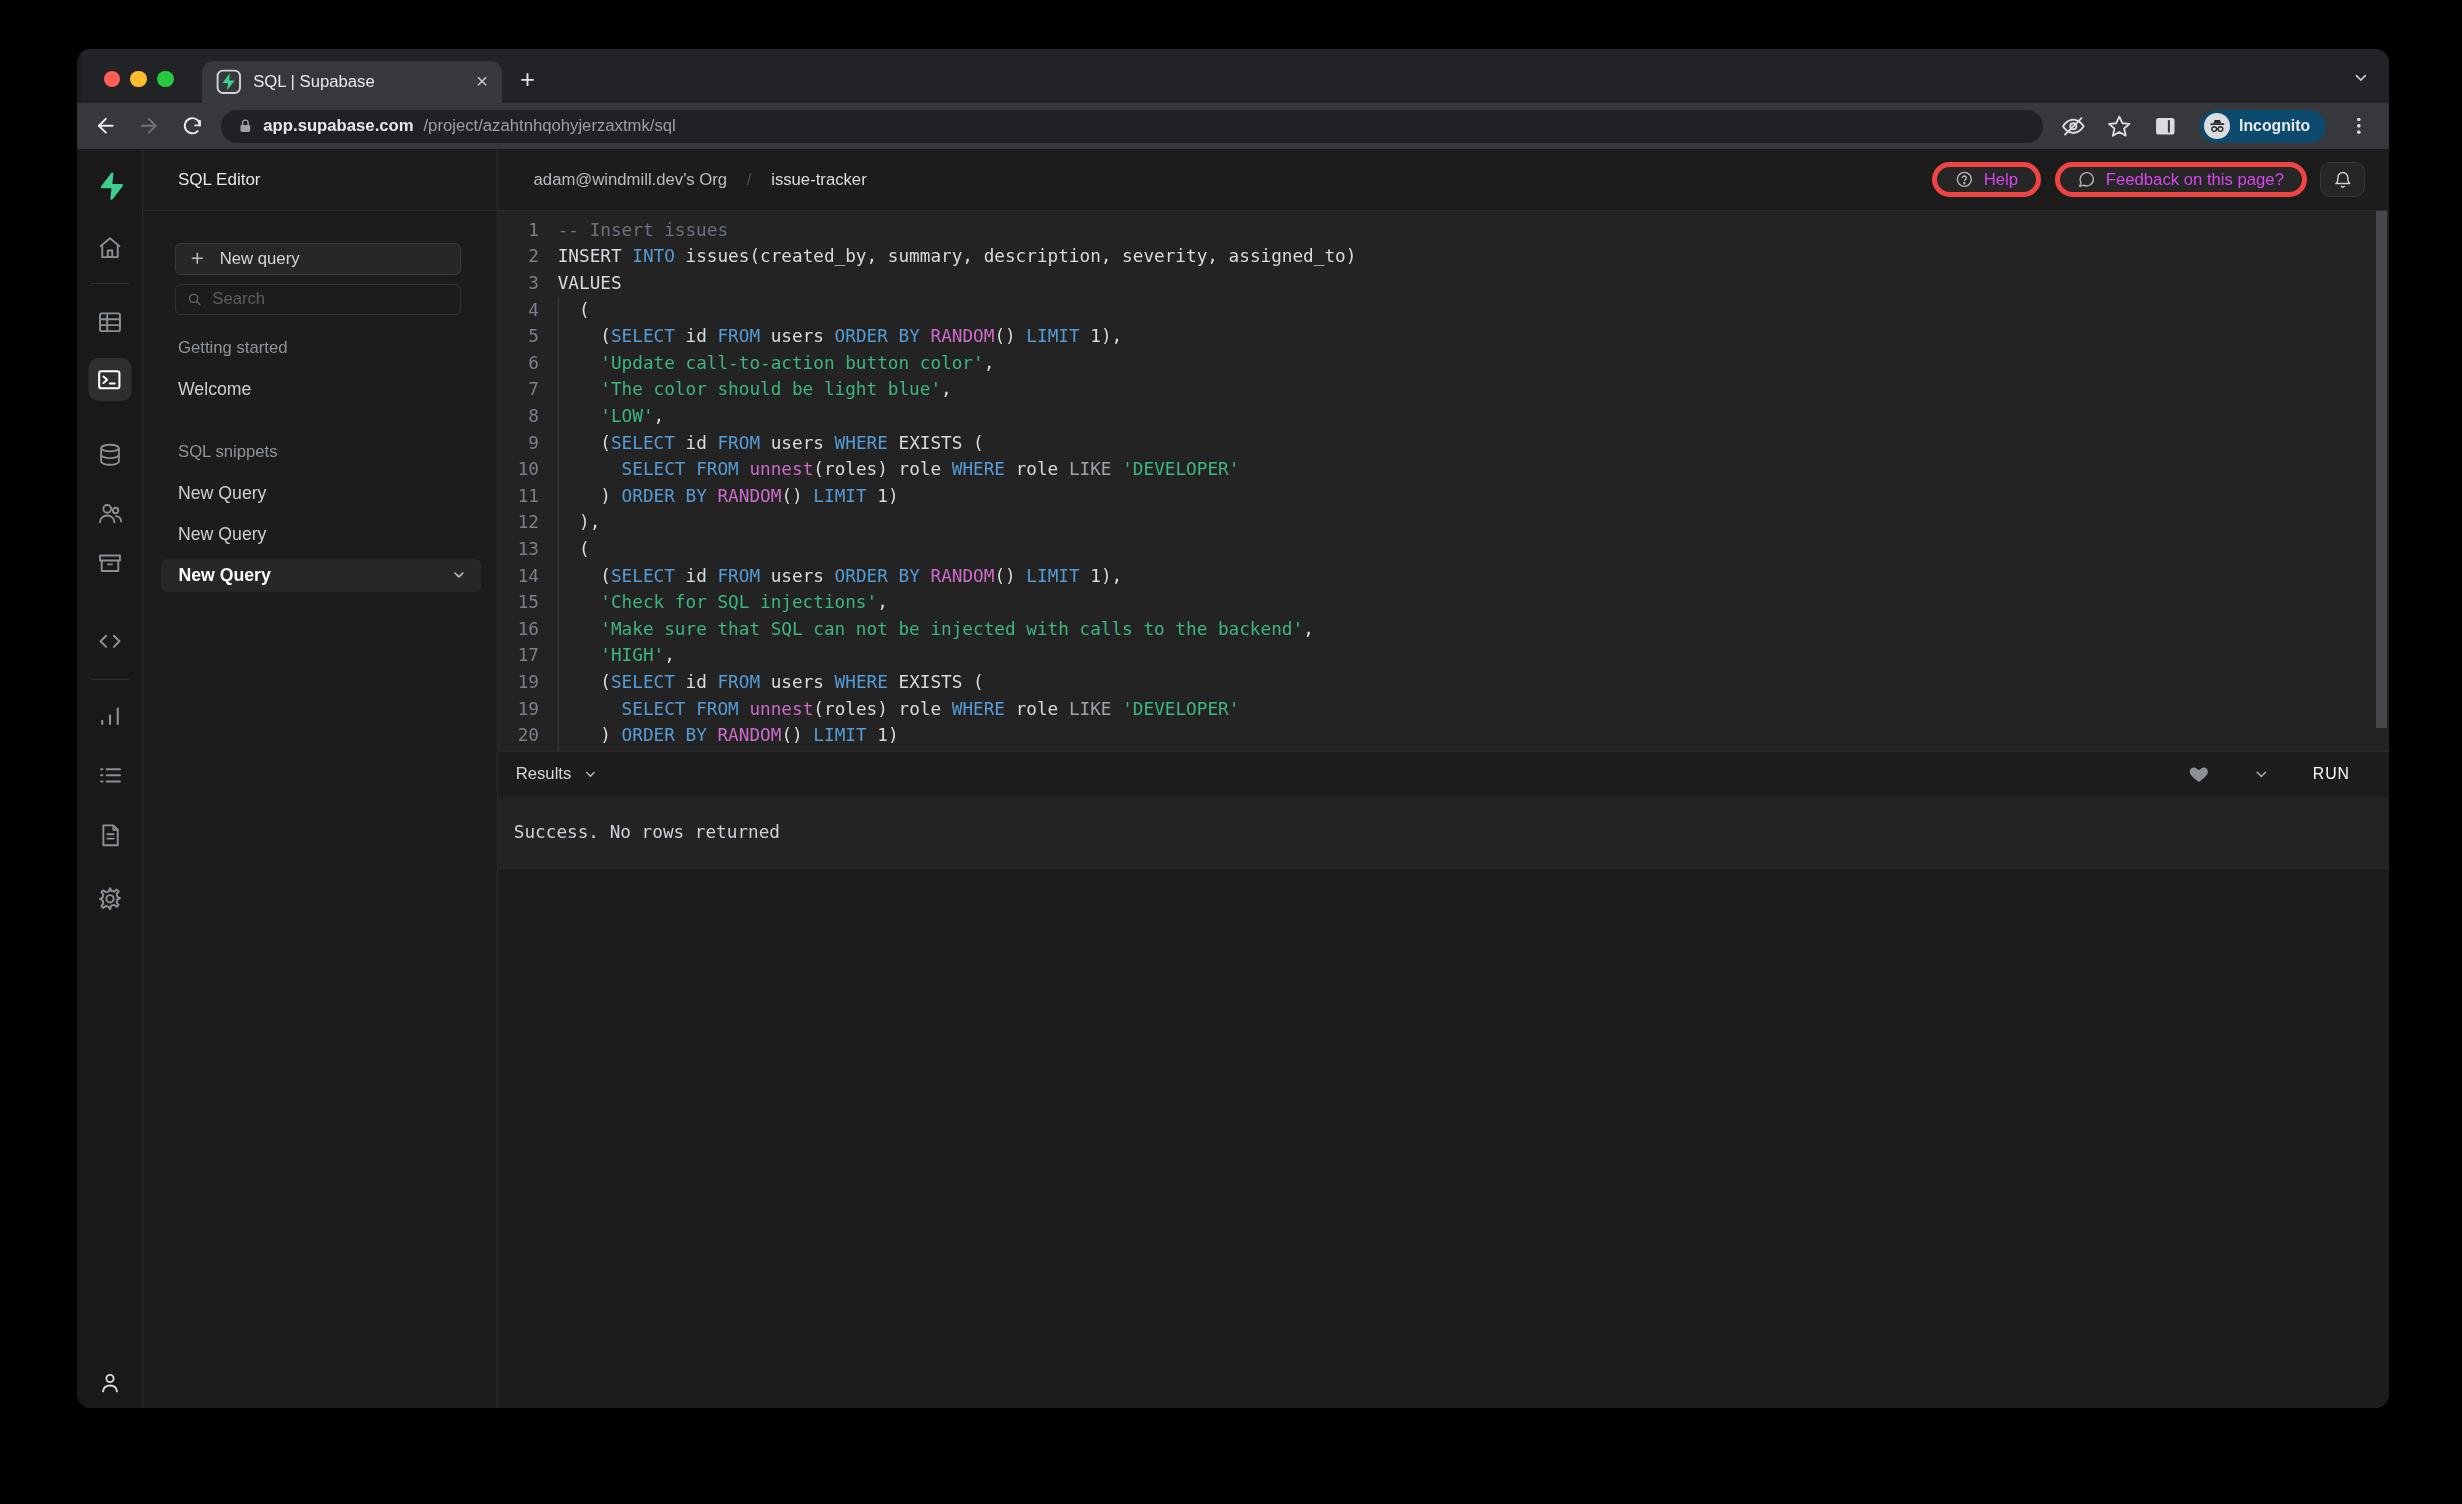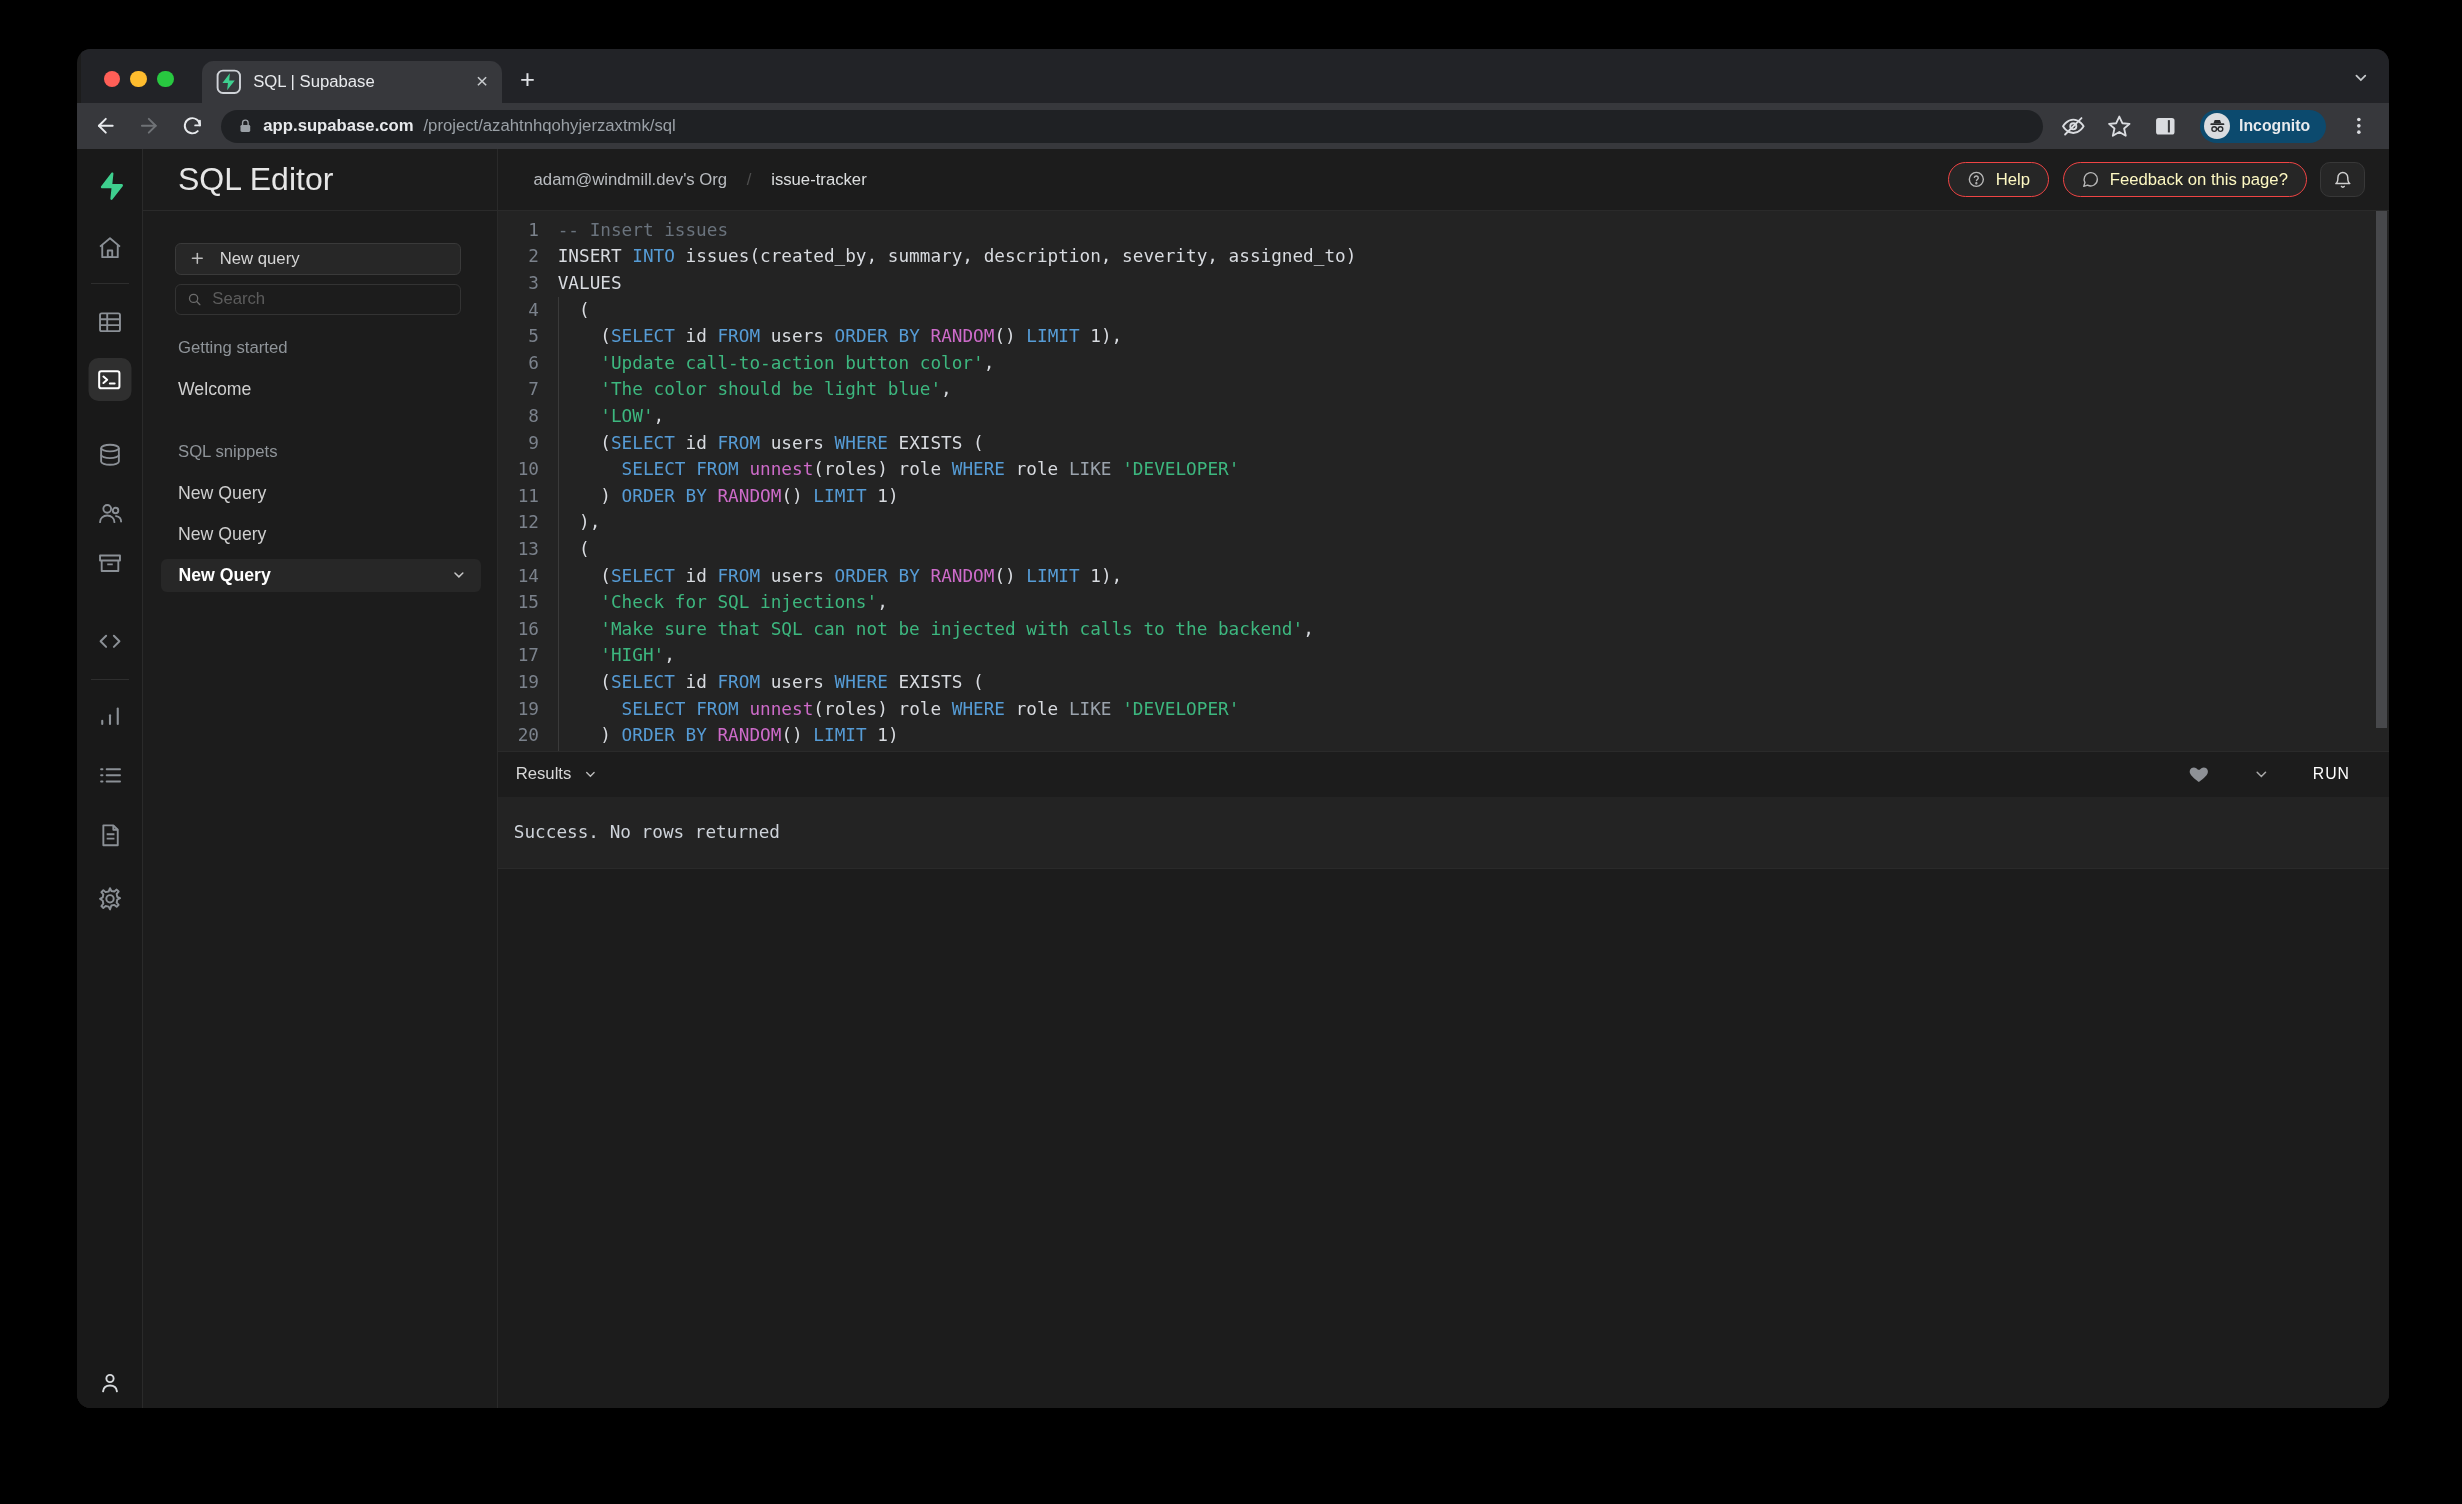--- a/index.html
+++ b/index.html
@@ -35,21 +35,21 @@
   
   .app { position:absolute; left:0; top:100px; width:100%; height:1259px; display:flex; background:var(--app-bg,#1c1c1c); }
 
   .rail { width:66px; background:var(--rail-bg,#191919); border-right:1px solid var(--panel-border,#2a2a2a); position:relative; flex:none; }
   .rail-item { position:absolute; left:50%; transform:translateX(-50%); color:#8b9096; }
   .rail-div { position:absolute; left:13.8px; width:38px; height:1px; background:#2e2e2e; }
   .rail-active { width:43px; height:43px; background:#2f2f2f; border-radius:9.9px; display:flex; align-items:center; justify-content:center; color:#fff; }
 
   .sidebar { width:355px; background:var(--app-bg,#1c1c1c); border-right:1px solid var(--panel-border,#2a2a2a); position:relative; flex:none; }
   .sb-header { height:62px; border-bottom:1px solid var(--panel-border,#2a2a2a); display:flex; align-items:center; padding-left:35px; }
-  .sb-title { color:#e6e6e6; font-size:32px; }
+  .sb-title { color:#e6e6e6; font-size:17px; }
   .btn-newquery { position:absolute; left:31.5px; top:94px; width:286px; height:31.5px; background:#272727; border:1px solid #3a3a3a;
                   border-radius:5.9px; display:flex; align-items:center; gap:13.8px; padding:0 13.8px; color:#d6d6d6; font-size:16.7px; }
   .search-box { position:absolute; left:31.5px; top:135px; width:286px; height:30.5px; border:1px solid #333; border-radius:5.9px;
                 display:flex; align-items:center; gap:9.9px; padding:0 11.8px; }
   .search-box input { background:transparent; border:none; outline:none; color:#bbb; font-size:16.7px; width:100%;
                       font-family:"Liberation Sans",sans-serif; }
   .search-box input::placeholder { color:#5c5c5c; }
   .sb-label { position:absolute; left:35px; color:#8f9499; font-size:16.7px; }
   .sb-item { position:absolute; left:35px; color:#cfcfcf; font-size:17.7px; cursor:default; }
   .sb-active { position:absolute; left:17.7px; top:410px; width:320px; height:32.5px; background:#272727; border-radius:5.9px;
@@ -57,22 +57,22 @@
   .sb-active span { color:#fff; font-size:17.7px; font-weight:bold; }
 
   .main { flex:1; display:flex; flex-direction:column; min-width:0; }
   .main-header { height:62px; border-bottom:1px solid var(--panel-border,#2a2a2a); display:flex; align-items:center;
                  padding:0 23.6px 0 27.6px; flex:none; }
   .crumbs { display:flex; align-items:center; gap:19.7px; flex:1; }
   .crumb-org { color:#b9bcc0; font-size:16.7px;margin-left:8px; }
   .crumb-sep { color:#4f4f4f; font-size:16.7px; }
   .crumb-proj { color:#dcdedf; font-size:16.7px; }
   .hd-actions { display:flex; align-items:center; gap:13.8px; }
-  .pill { height:35px; border-radius:17.7px; background:#262626; border:1px solid #ef4444; display:flex; align-items:center;
-          gap:9.9px; padding:0 17.7px; color:#fef9c3; font-size:16.7px; }
+  .pill { height:35px; border-radius:17.7px; background:#262626; border:5px solid #ef4444; display:flex; align-items:center;
+          gap:9.9px; padding:0 17.7px; color:#d946ef; font-size:16.7px; }
   .bellbtn { width:45px; height:35px; border-radius:9.9px; background:#262626; border:1px solid #383838;
              display:flex; align-items:center; justify-content:center; color:#cfcfcf; }
 
   
   .editor { flex:1; position:relative; background:var(--editor-bg,#232323); overflow:hidden; font-family:"DejaVu Sans Mono",monospace; }
   .code-lines { position:absolute; left:0; top:5.9px; width:100%; }
   .line { display:flex; height:26.6px; line-height:26.6px; font-size:17.7px; white-space:pre; }
   .ln { width:41px; text-align:right; color:var(--gutter,#7b828c); flex:none; }
   .code { margin-left:18.7px; }
   .tk-d { color:var(--tok-default,#d8dbe0); }

